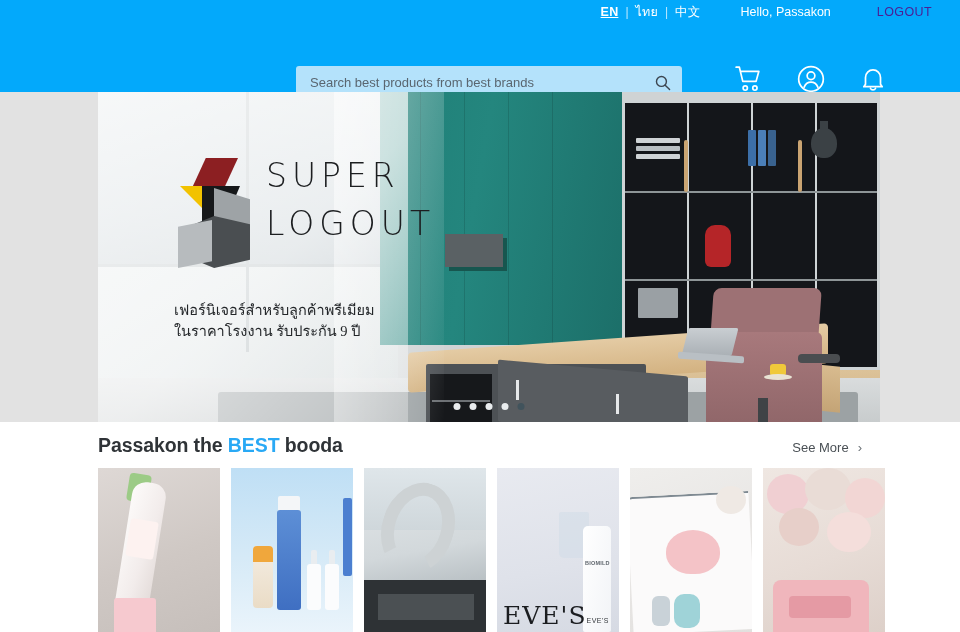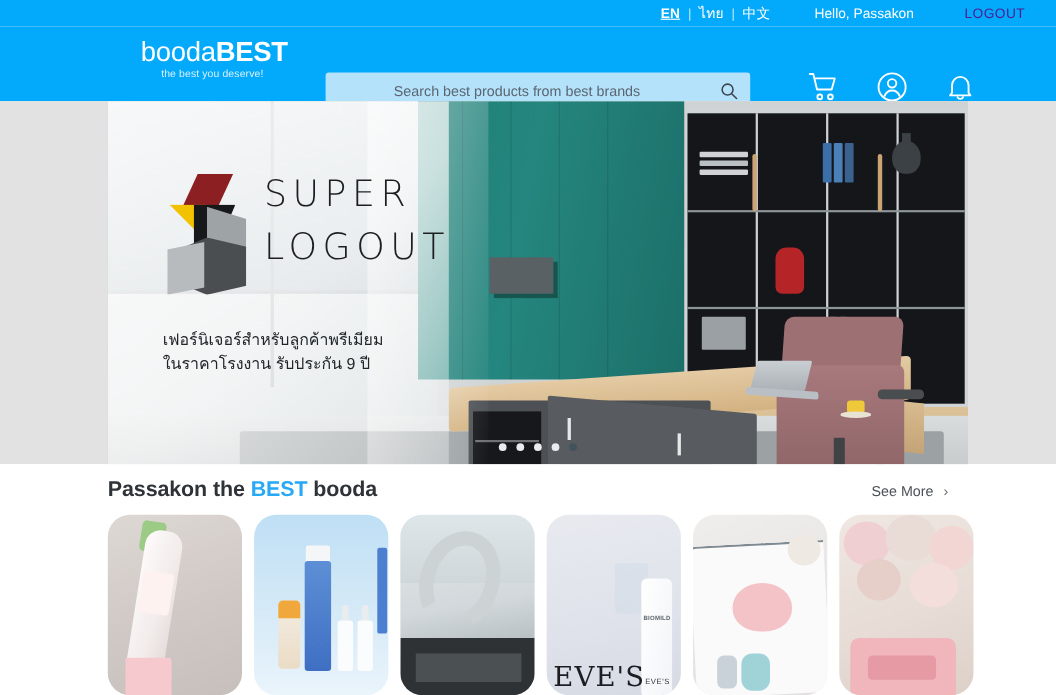--- a/index.html
+++ b/index.html
@@ -40,21 +40,21 @@
     margin-top:2px; letter-spacing:.1px; font-weight:400;
   }
 
   .searchwrap {
     position:absolute; left:296px; top:42px; width:386px; height:32px;
     background:#b4e2fb; border-radius:3px; display:flex; align-items:center;
   }
   .searchwrap input {
     flex:1; border:none; outline:none; background:transparent;
     font-family:"Liberation Sans", sans-serif; font-size:13px;
-    color:#14532d; padding:0 12px 0 14px;text-align:center;
+    color:#14532d; padding:0 12px 0 14px;
   }
   .searchwrap input::placeholder { color:#5a6670; }
   .search-btn {
     width:40px; height:32px; background:transparent; border:none;
     display:flex; align-items:center; justify-content:center; cursor:pointer;
   }
 
   .header-icons {
     position:absolute; right:72px; top:40px;
     display:flex; align-items:center; gap:32px;
@@ -176,21 +176,21 @@
   }
   
   .sc-glass {
     position:absolute; left:0; top:0; width:310px; height:330px;
     background:linear-gradient(135deg,rgba(255,255,255,.80) 0%,rgba(255,255,255,.66) 55%,rgba(255,255,255,.30) 100%);
   }
   .sc-glass2 {
     position:absolute; left:236px; top:0; width:110px; height:330px;
     background:linear-gradient(100deg,rgba(255,255,255,.55) 0%,rgba(255,255,255,0) 100%);
   }
-  .hero-poster { position:absolute; left:50px; top:60px; width:268px; }
+  .hero-poster { position:absolute; left:76px; top:60px; width:268px; }
   .poster-row { display:flex; align-items:flex-start; }
   .poster-mark { position:relative; width:82px; height:120px; margin-right:10px; margin-top:6px; }
   .pm { position:absolute; }
   .pm-red    { left:18px; top:0;   width:46px; height:30px; background:#8c1f22;
                 clip-path:polygon(30% 0,100% 0,70% 100%,0 100%); }
   .pm-yellow { left:6px;  top:28px; width:34px; height:34px; background:#f2c200;
                 clip-path:polygon(0 0,100% 0,100% 100%); }
   .pm-black  { left:28px; top:28px; width:38px; height:36px; background:#16181a;
                 clip-path:polygon(0 0,100% 0,60% 100%,0 100%); }
   .pm-gray1  { left:40px; top:30px; width:36px; height:40px; background:#9ea3a6;
@@ -198,21 +198,21 @@
   .pm-dark   { left:20px; top:58px; width:56px; height:52px; background:#4a4e51;
                 clip-path:polygon(36% 0,100% 16%,100% 84%,36% 100%,0 84%,0 16%); }
   .pm-gray2  { left:4px;  top:62px; width:34px; height:48px; background:#b7bbbe;
                 clip-path:polygon(0 14%,100% 0,100% 86%,0 100%); }
   .poster-title {
     font-family:"DejaVu Sans", sans-serif; font-weight:300;
     font-size:33px; line-height:48px; letter-spacing:5px; color:#1c1e20;
   }
   .poster-sub {
     margin-top:22px; font-size:14.5px; line-height:21px; color:#232629;
-    font-family:Liberation Sans, sans-serif;
+    font-family:Liberation Serif, serif;
   }
   .hero-dots {
     position:absolute; left:50%; transform:translateX(-50%); bottom:12px;
     display:flex; gap:9px; align-items:center;
   }
   .dot { width:7px; height:7px; border-radius:50%; background:#e9ecee; }
   .dot.active { background:#41535c; }
 
   
   .brands { position:absolute; top:422px; left:0; width:960px; height:210px; background:#fff; }
@@ -223,21 +223,21 @@
   .brands-title { font-size:19.5px; font-weight:700; color:#2f3337; letter-spacing:-.1px; }
   .brands-title .hl { color:#29a9f5; }
   .see-more {
     font-size:13px; color:#4a5055; text-decoration:none;
     display:flex; align-items:center; gap:9px;
   }
   .see-more .chev { font-size:13px; color:#6a7176; }
 
   .brand-row { position:absolute; left:98px; top:46px; width:782px; height:164px; display:flex; gap:11px; }
   .brand-card {
-    width:122px; height:164px; border-radius:20px; overflow:hidden;
+    width:122px; height:164px; border-radius:0; overflow:hidden;
     position:relative; flex:0 0 122px; cursor:pointer; background:#eceff0;
   }
   
   .c1 { background:linear-gradient(160deg,#ded8d5 0%,#cfc8c4 55%,#c6bfbb 100%); }
   .c1 .bottle {
     position:absolute; left:26px; top:14px; width:34px; height:128px;
     background:linear-gradient(100deg,#fdfbfa 0%,#f2eceb 60%,#e3dbd9 100%);
     border-radius:14px 14px 8px 8px; transform:rotate(9deg);
   }
   .c1 .cap {
@@ -339,26 +339,20 @@
       <a class="lang" href="#">ไทย</a>
       <span class="lang-sep">|</span>
       <a class="lang" href="#">中文</a>
     </div>
     <span class="greeting">Hello, Passakon</span>
     <a class="logout" href="#">LOGOUT</a>
   </div>
 
   <div class="header">
 
-    <div class="logo">
-      <div class="logo-text">
-        <span class="lite">booda</span><span class="bold">BEST</span>
-      </div>
-      <div class="logo-tag">the best you deserve!</div>
-    </div>
 
     <div class="searchwrap">
       <input type="text" placeholder="Search best products from best brands" style="">
       <button class="search-btn">
         <svg width="17" height="17" viewBox="0 0 24 24" fill="none" stroke="#3c4650" stroke-width="2">
           <circle cx="10.5" cy="10.5" r="7"></circle>
           <line x1="15.8" y1="15.8" x2="22" y2="22" stroke-linecap="round"></line>
         </svg>
       </button>
     </div>

